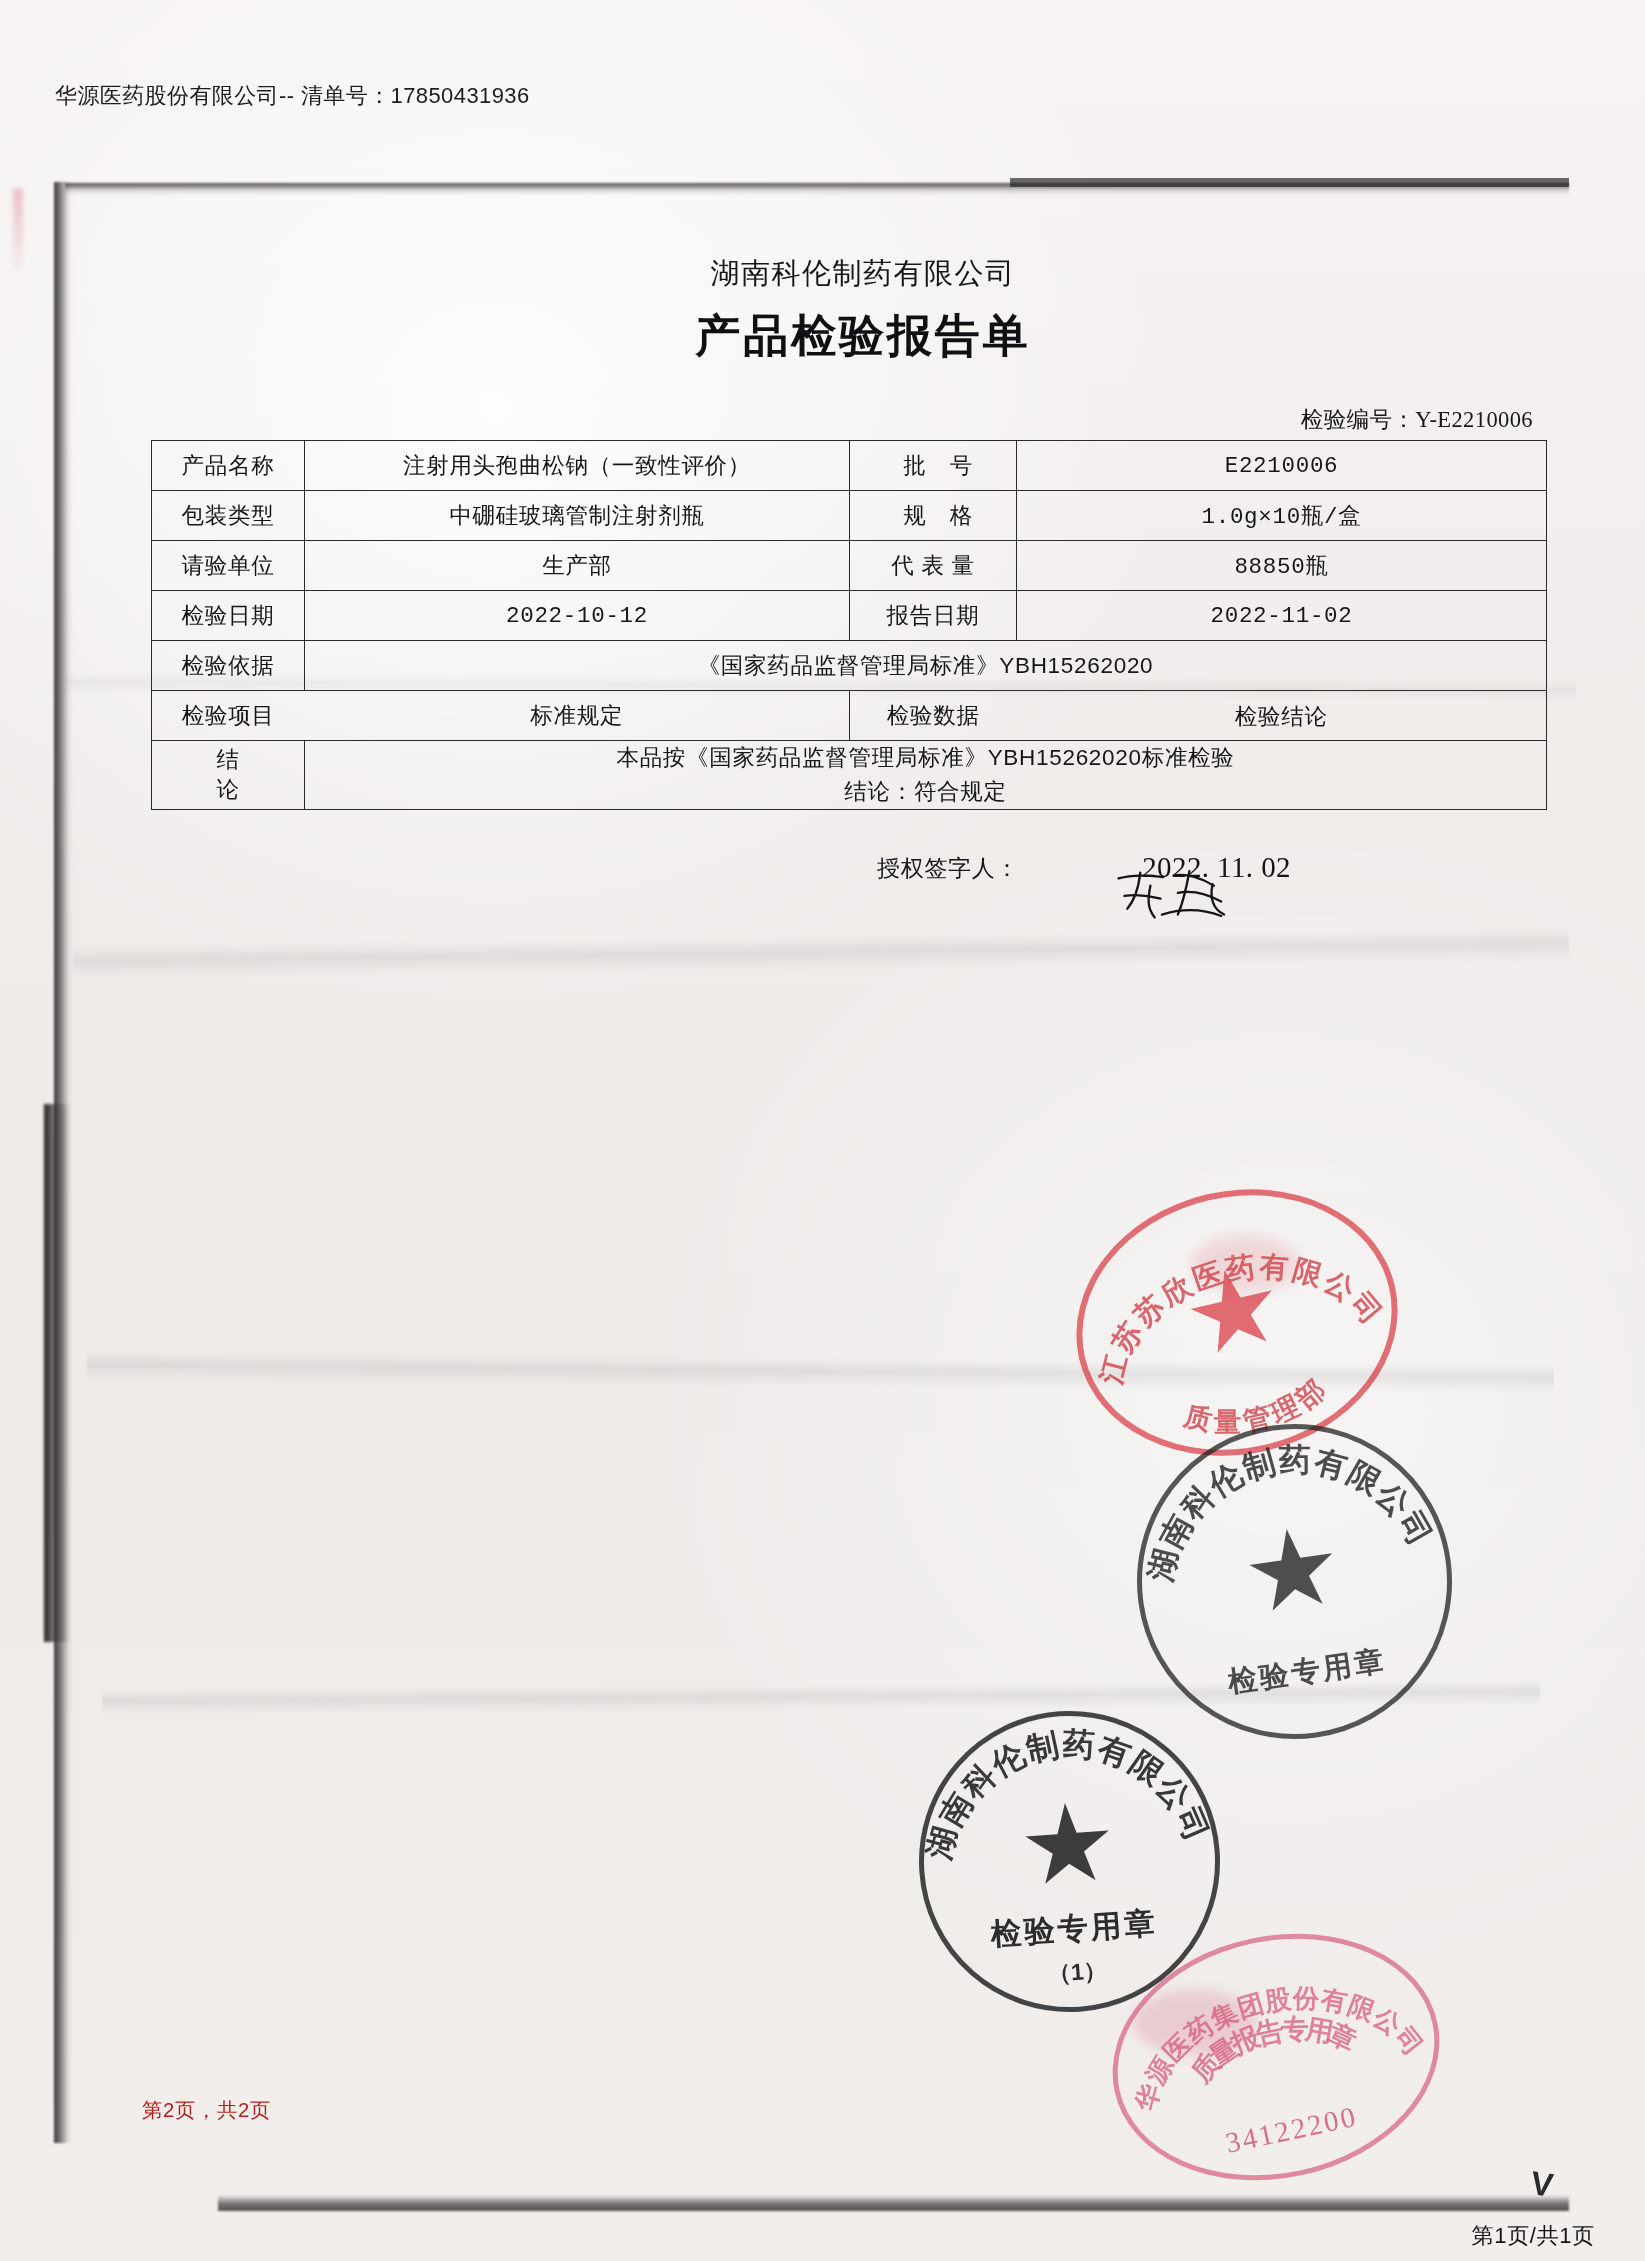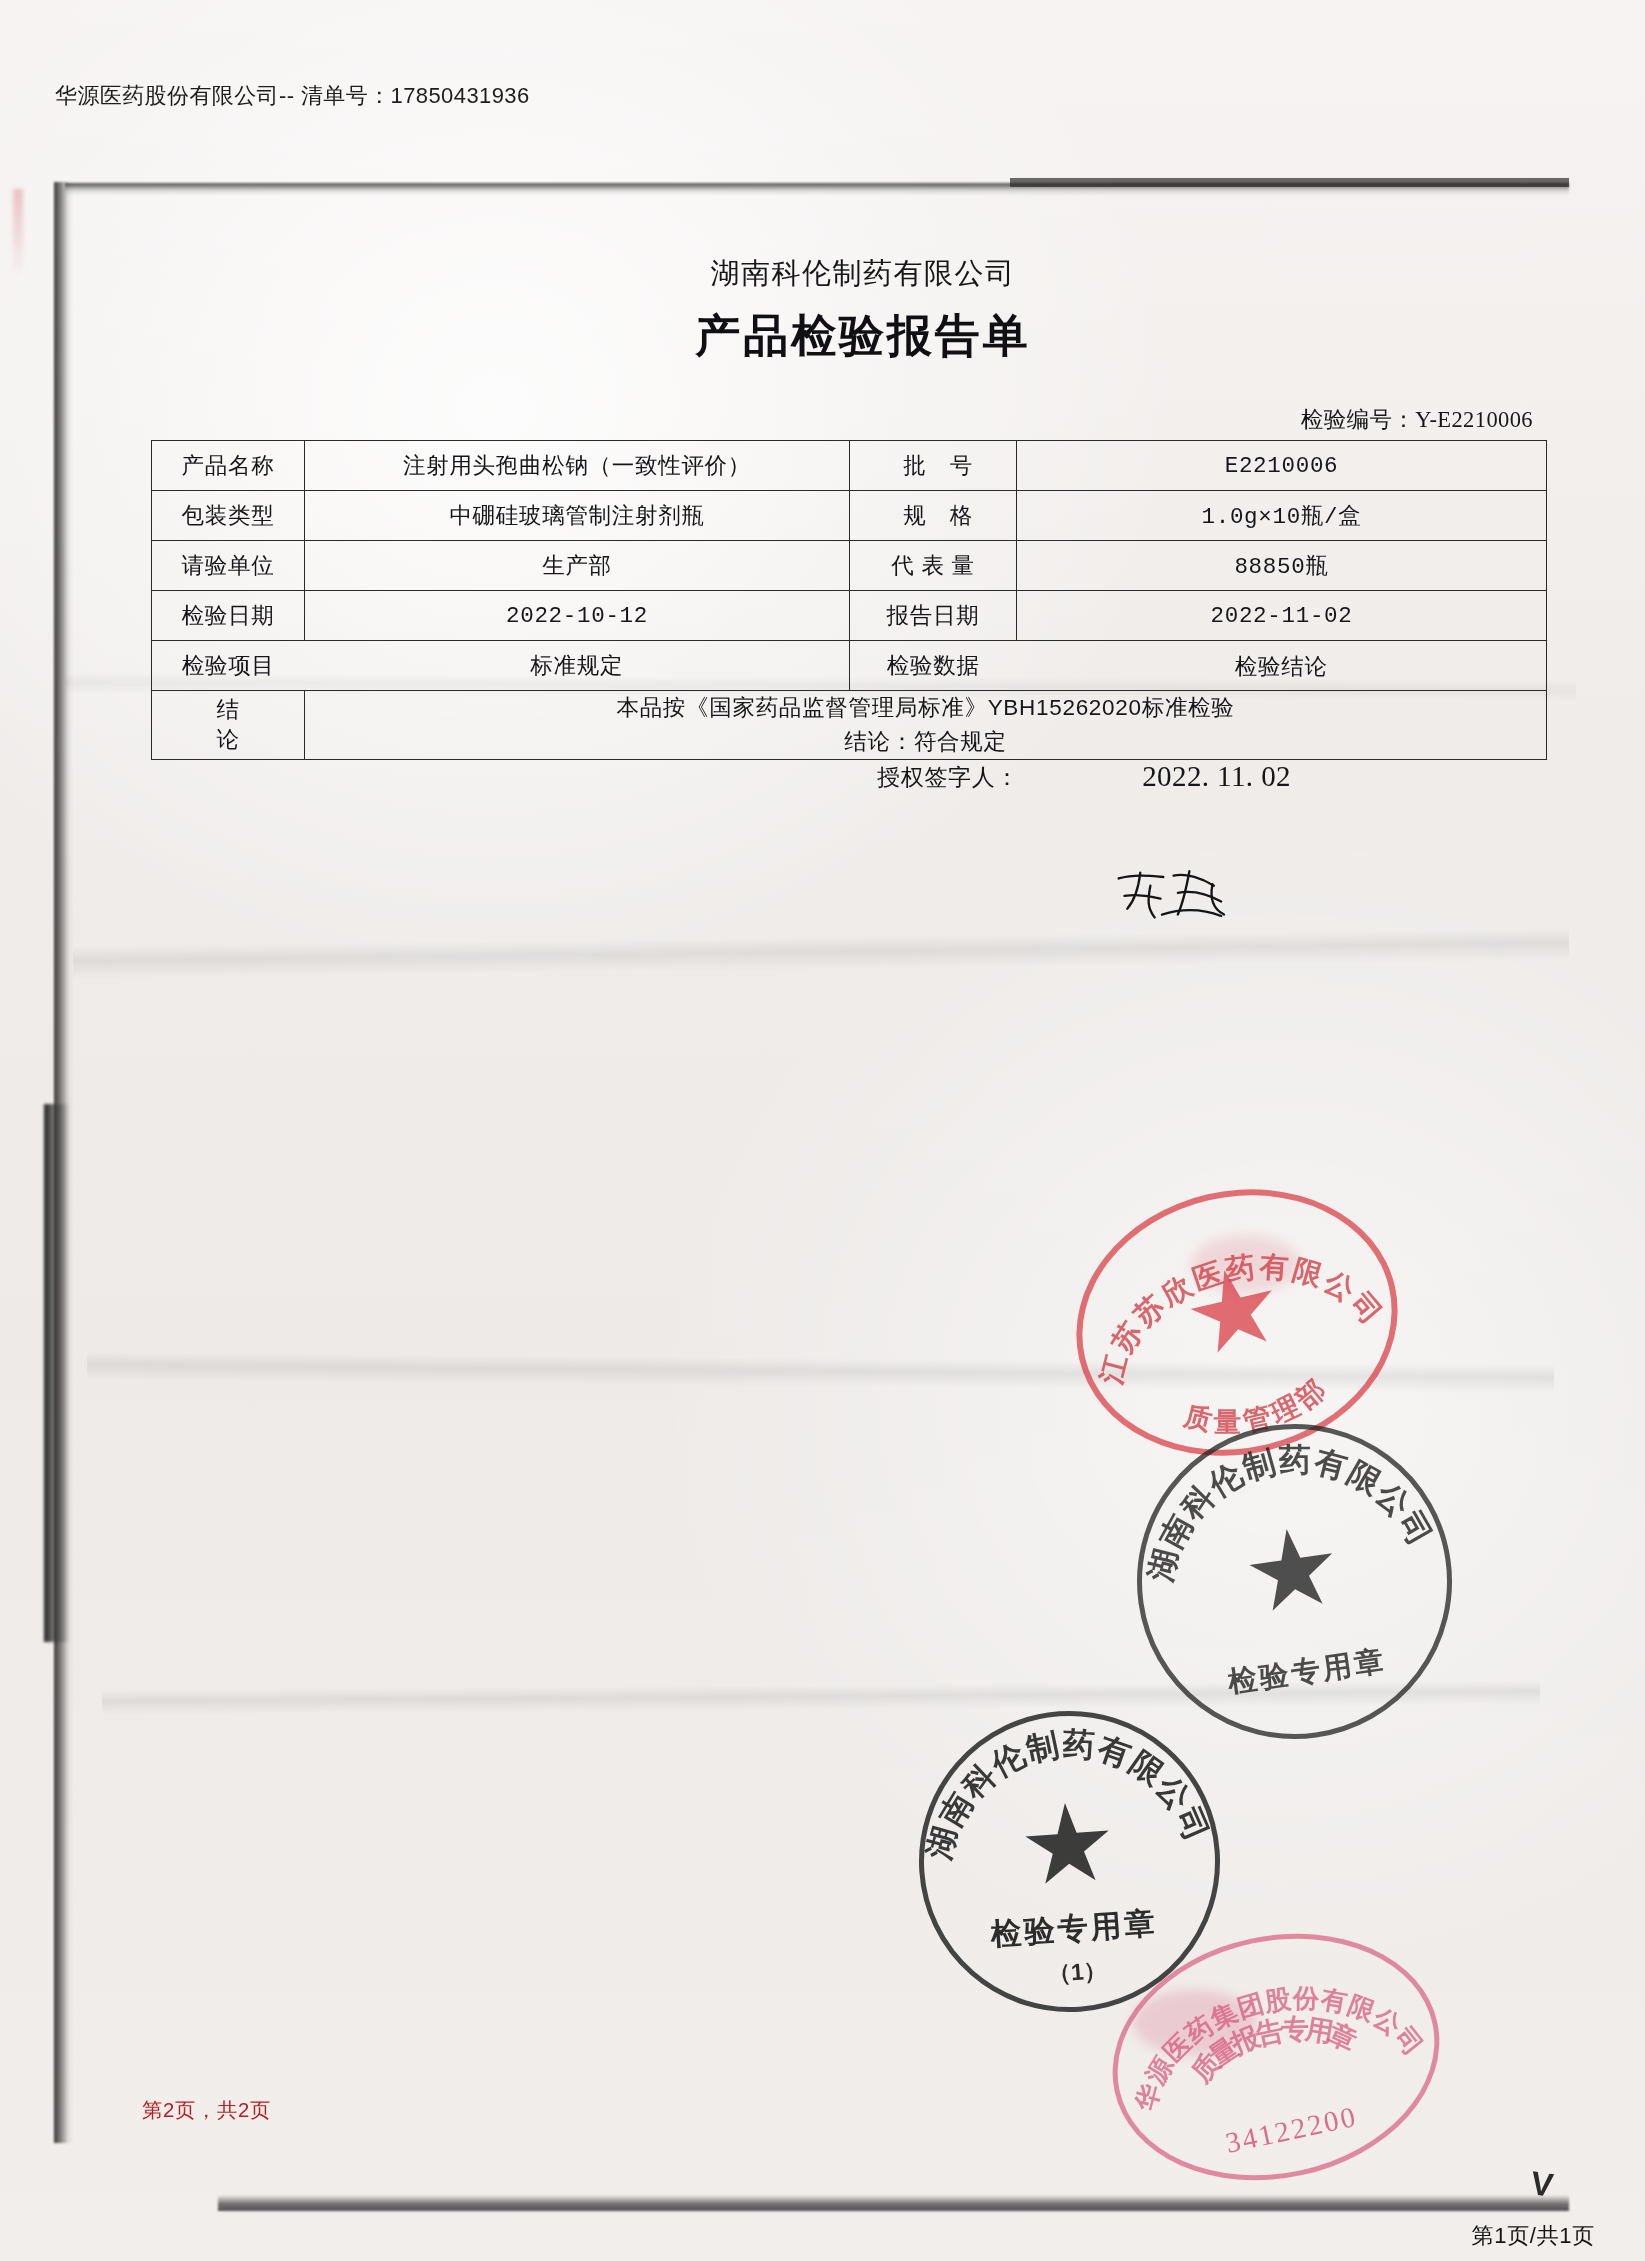--- a/index.html
+++ b/index.html
@@ -184,20 +184,21 @@
   td.concl-body {
     text-align: left;
     padding: 10.2px 13px 13px 13px;
     line-height: 1.5;
     letter-spacing: 0.4px;
     height: 96px;
   }
   .concl-line { white-space: nowrap; }
 
   .signer-row {
+    margin-top: 41px;
     display: flex;
     justify-content: flex-start;
     padding-left: 726px;
     font-size: 23px;
     color: #161619;
     letter-spacing: 0.7px;
     align-items: flex-end;
   }
   .sign-date {
     font-family: "Liberation Serif", serif;
@@ -358,20 +359,24 @@
           <td class="lbl">请验单位</td>
           <td>生产部</td>
           <td class="lbl">代 表 量</td>
           <td class="val-num">88850瓶</td>
         </tr>
         <tr>
           <td class="lbl">检验日期</td>
           <td class="val-num">2022-10-12</td>
           <td class="lbl">报告日期</td>
           <td class="val-num">2022-11-02</td>
+        </tr>
+        <tr>
+          <td class="lbl">检验依据</td>
+          <td colspan="3">《国家药品监督管理局标准》YBH15262020</td>
         </tr>
         <tr class="hdr-row">
           <td colspan="1" style="border-right:none">检验项目</td>
           <td style="border-left:none">标准规定</td>
           <td colspan="1" style="border-right:none">检验数据</td>
           <td style="border-left:none; position:relative;">
             <span style="position:absolute; left:50%; top:50%; transform:translate(-50%,-50%);">检验结论</span>
           </td>
         </tr>
         <tr>

